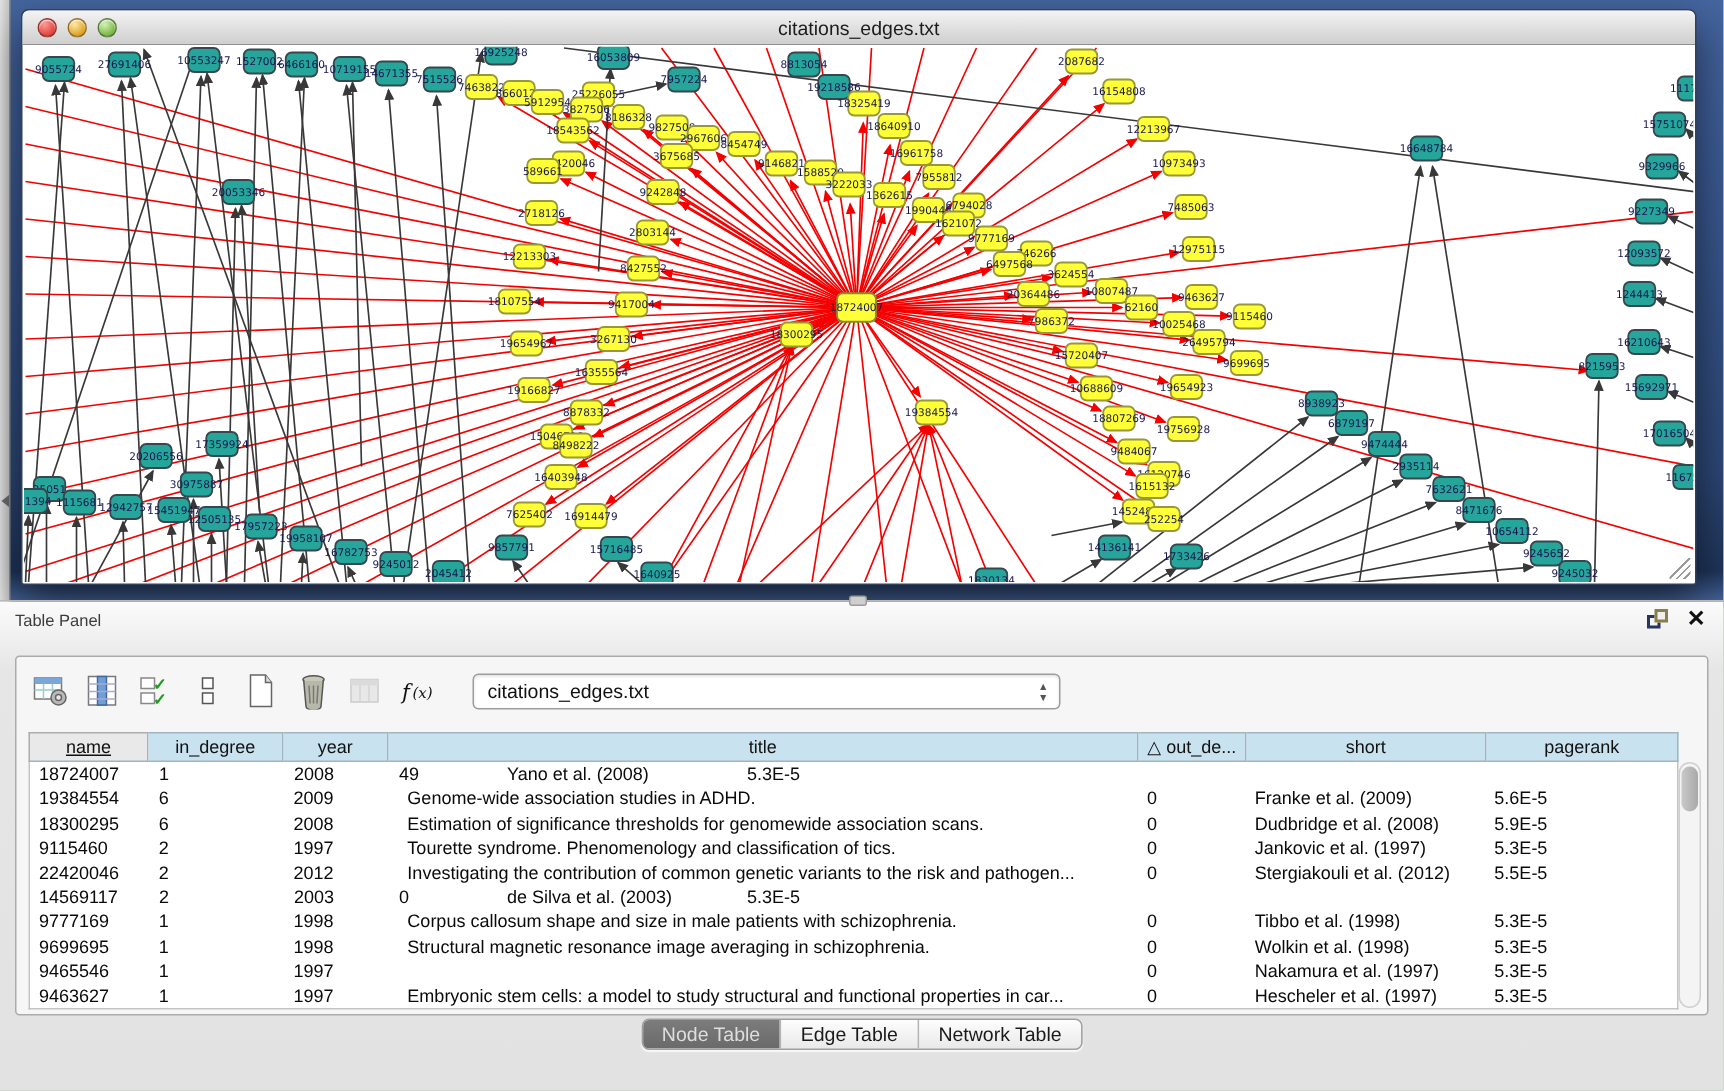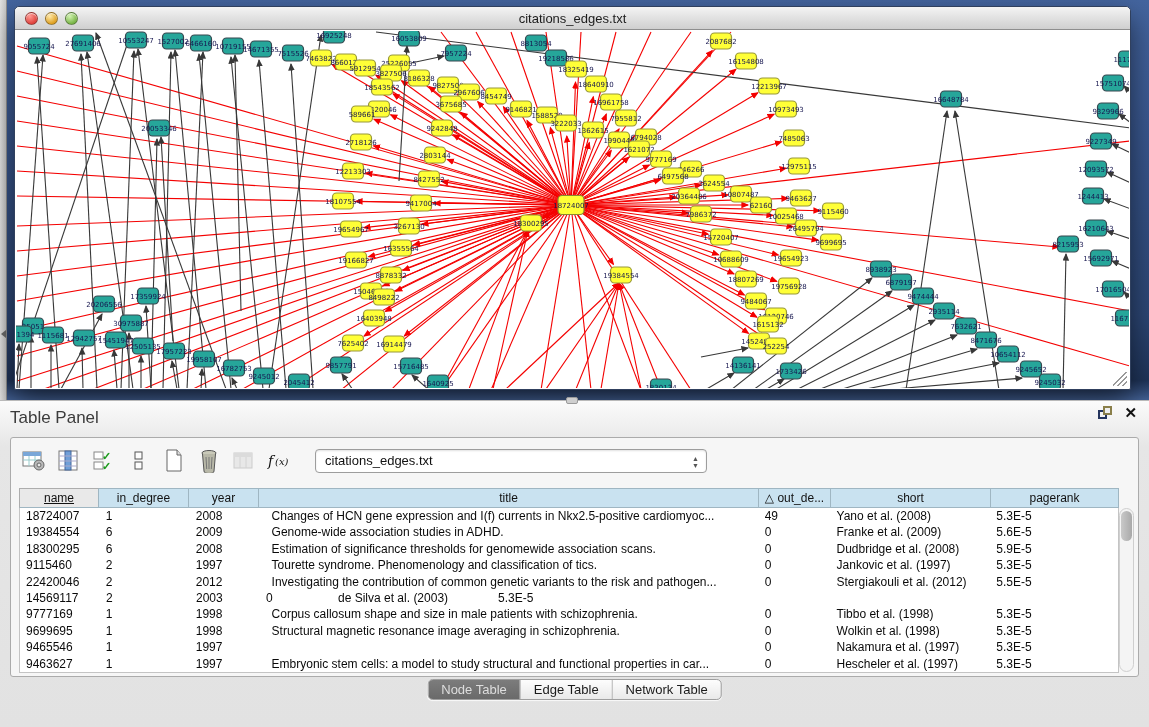--- a/index.html
+++ b/index.html
@@ -35,21 +35,21 @@
     background:
       linear-gradient(135deg, transparent 46%, #9a9a9a 46%, #9a9a9a 52%, transparent 52%),
       linear-gradient(135deg, transparent 64%, #9a9a9a 64%, #9a9a9a 70%, transparent 70%),
       linear-gradient(135deg, transparent 82%, #9a9a9a 82%, #9a9a9a 88%, transparent 88%); }
 
   
   .table-panel { position:absolute; left:0; top:400px; width:1149px; height:327px;
     background:linear-gradient(180deg,#fbfbfb,#e6e6e6 14%,#e2e2e2); border-top:1px solid #b9b9b9; }
   .divider-handle { position:absolute; left:566px; top:-4px; width:12px; height:7px;
     background:#cfcfcf; border:1px solid #9b9b9b; border-radius:2px; }
-  .panel-title { position:absolute; left:10px; top:7px; font-size:17px; color:#3c3c3c;text-align:center; }
+  .panel-title { position:absolute; left:10px; top:7px; font-size:11px; color:#3c3c3c;text-align:center; }
   .panel-btns { position:absolute; right:12px; top:5px; display:flex; gap:12px; align-items:center; }
   .float-icon { position:relative; width:14px; height:14px; }
   .float-icon .sq1 { position:absolute; left:0; top:4px; width:9px; height:9px; border:2px solid #25355e; }
   .float-icon .sq2 { position:absolute; left:5px; top:0; width:9px; height:9px; border:2px solid #8a7f4a; background:#efefef; }
   .close-x { font-size:15px; font-weight:bold; color:#111; line-height:14px; cursor:default; }
 
   .panel-inner { position:absolute; left:10px; top:36px; width:1129px; height:240px;
     background:#f6f6f6; border:1px solid #ababab; border-radius:3px; }
 
   .toolbar { position:absolute; left:10px; top:7px; height:32px; display:flex; align-items:center; gap:9px; }
@@ -906,21 +906,20 @@
             <div class="gh-cell" style="width: 500px;">title</div>
             <div class="gh-cell" style="width: 72px;">△ out_de...</div>
             <div class="gh-cell" style="width: 160px;">short</div>
             <div class="gh-cell" style="width: 128px;">pagerank</div>
           </div>
           <div class="grid-body" style="width: 1100px;">
             <div class="g-row">
               <div class="g-cell" style="width: 80px;">18724007</div>
               <div class="g-cell" style="width: 90px;">1</div>
               <div class="g-cell" style="width: 70px;">2008</div>
-              <div class="g-cell" style="width: 500px; padding-left: 12px;">Changes of HCN gene expression and I(f) currents in Nkx2.5-positive cardiomyoc...</div>
               <div class="g-cell" style="width: 72px;">49</div>
               <div class="g-cell" style="width: 160px;">Yano et al. (2008)</div>
               <div class="g-cell" style="width: 128px;">5.3E-5</div>
             </div>
             <div class="g-row">
               <div class="g-cell" style="width: 80px;">19384554</div>
               <div class="g-cell" style="width: 90px;">6</div>
               <div class="g-cell" style="width: 70px;">2009</div>
               <div class="g-cell" style="width: 500px; padding-left: 12px;">Genome-wide association studies in ADHD.</div>
               <div class="g-cell" style="width: 72px;">0</div>

